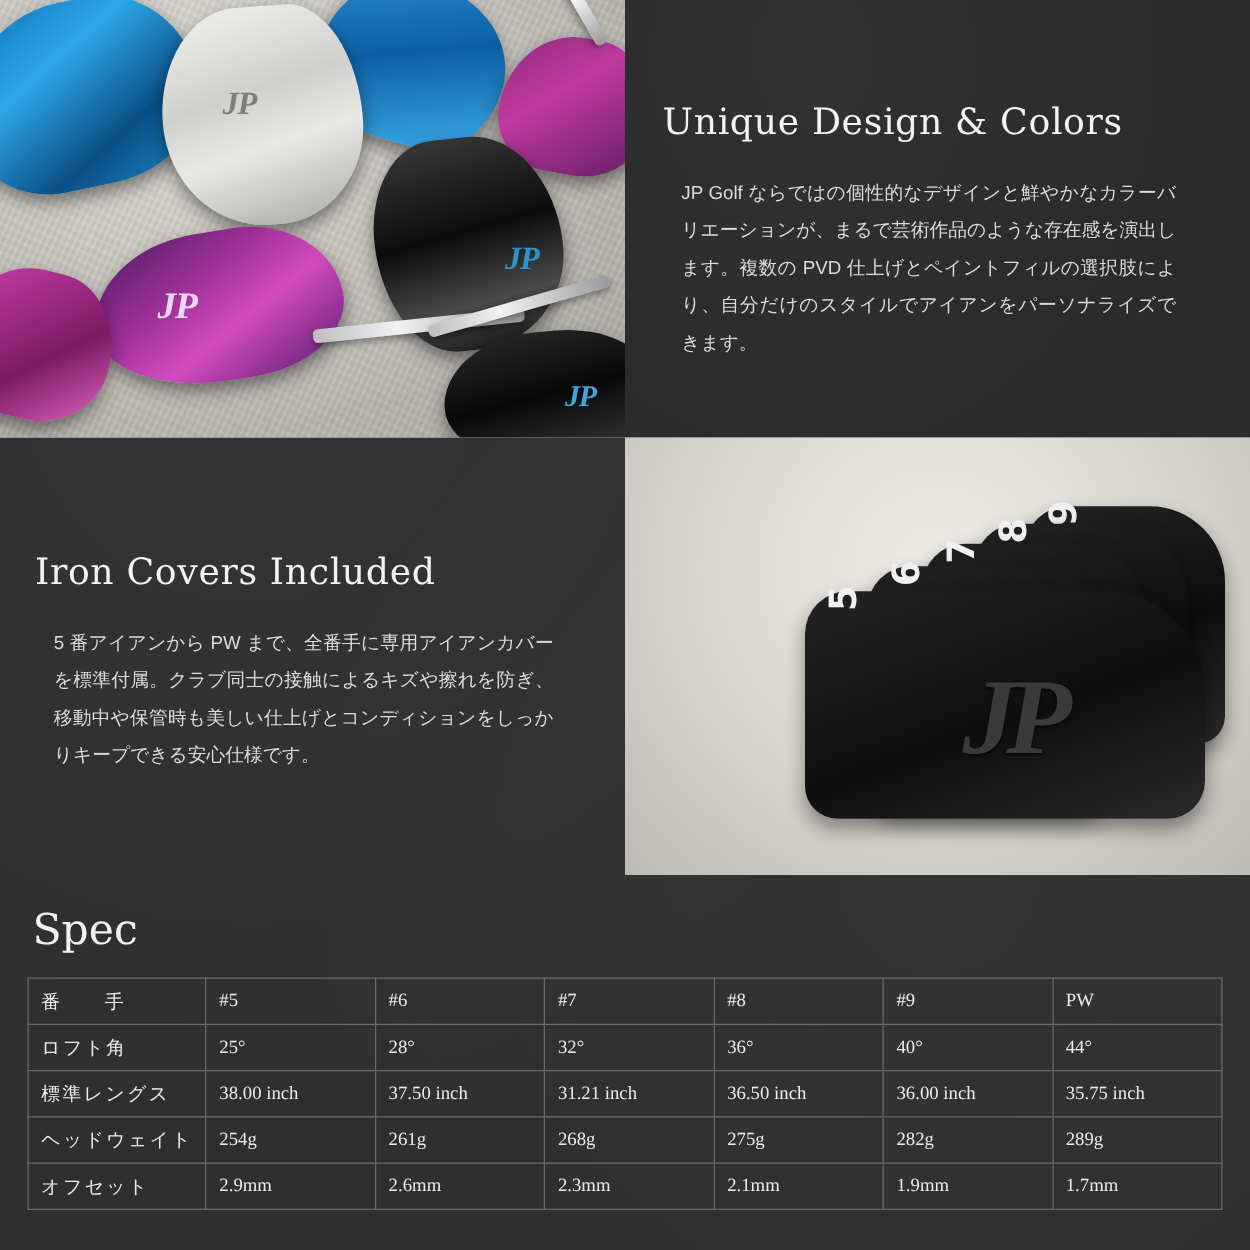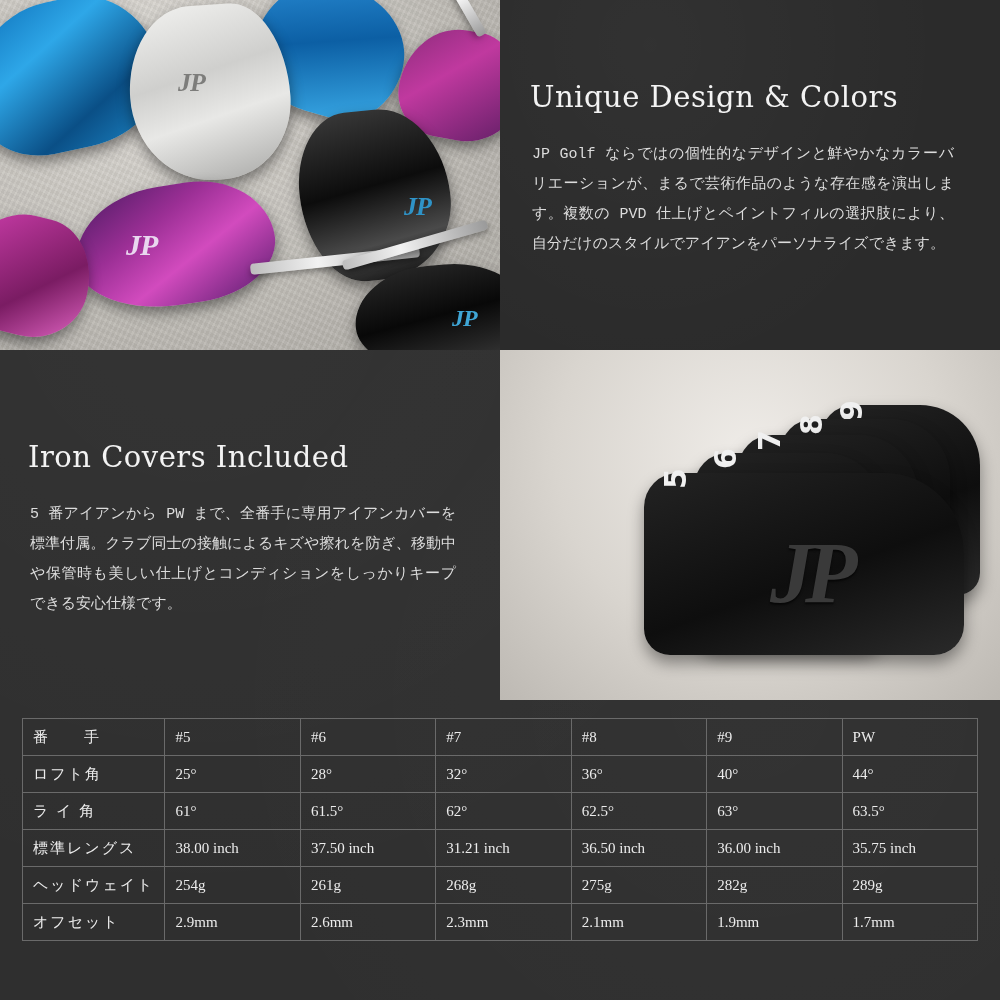--- a/index.html
+++ b/index.html
@@ -135,25 +135,25 @@
   }
   h2.head-en {
     font-family: "DejaVu Serif", serif;
     font-weight: normal;
     font-size: 29px;
     letter-spacing: .5px;
     margin: 0 0 26px 0;
     color: #f3f3f3;
   }
   p.body-jp {
-    font-family: Liberation Mono, monospace;
+    font-family: Liberation Sans, sans-serif;
     font-size: 15px;
     line-height: 2.0;
     color: #dcdcdc;
-    margin: 2px;
+    margin: 15px;
     text-align: justify;
   }
 
   
   .row-mid {
     display: flex;
     width: 1000px;
     height: 350px;
   }
   .text-covers {
@@ -298,20 +298,21 @@
         <div class="cover" style="left:24px;  top:68px;  width:320px; height:182px; border-radius:34px 80px 30px 26px;">
           <span class="num">5</span>
         </div>
         <div class="cover-logo">JP</div>
       </div>
     </div>
 
   </div>
 
   <div class="spec-wrap">
+    <h2 class="spec-title">Spec</h2>
     <table class="spec">
       <tbody>
         <tr>
           <td class="rowhead">番　　手</td>
           <td>#5</td>
           <td>#6</td>
           <td>#7</td>
           <td>#8</td>
           <td>#9</td>
           <td>PW</td>
@@ -319,29 +320,20 @@
         <tr>
           <td class="rowhead">ロフト角</td>
           <td>25°</td>
           <td>28°</td>
           <td>32°</td>
           <td>36°</td>
           <td>40°</td>
           <td>44°</td>
         </tr>
         <tr>
-          <td class="rowhead">ラ イ 角</td>
-          <td>61°</td>
-          <td>61.5°</td>
-          <td>62°</td>
-          <td>62.5°</td>
-          <td>63°</td>
-          <td>63.5°</td>
-        </tr>
-        <tr>
           <td class="rowhead">標準レングス</td>
           <td>38.00 inch</td>
           <td>37.50 inch</td>
           <td>31.21 inch</td>
           <td>36.50 inch</td>
           <td>36.00 inch</td>
           <td>35.75 inch</td>
         </tr>
         <tr>
           <td class="rowhead">ヘッドウェイト</td>

